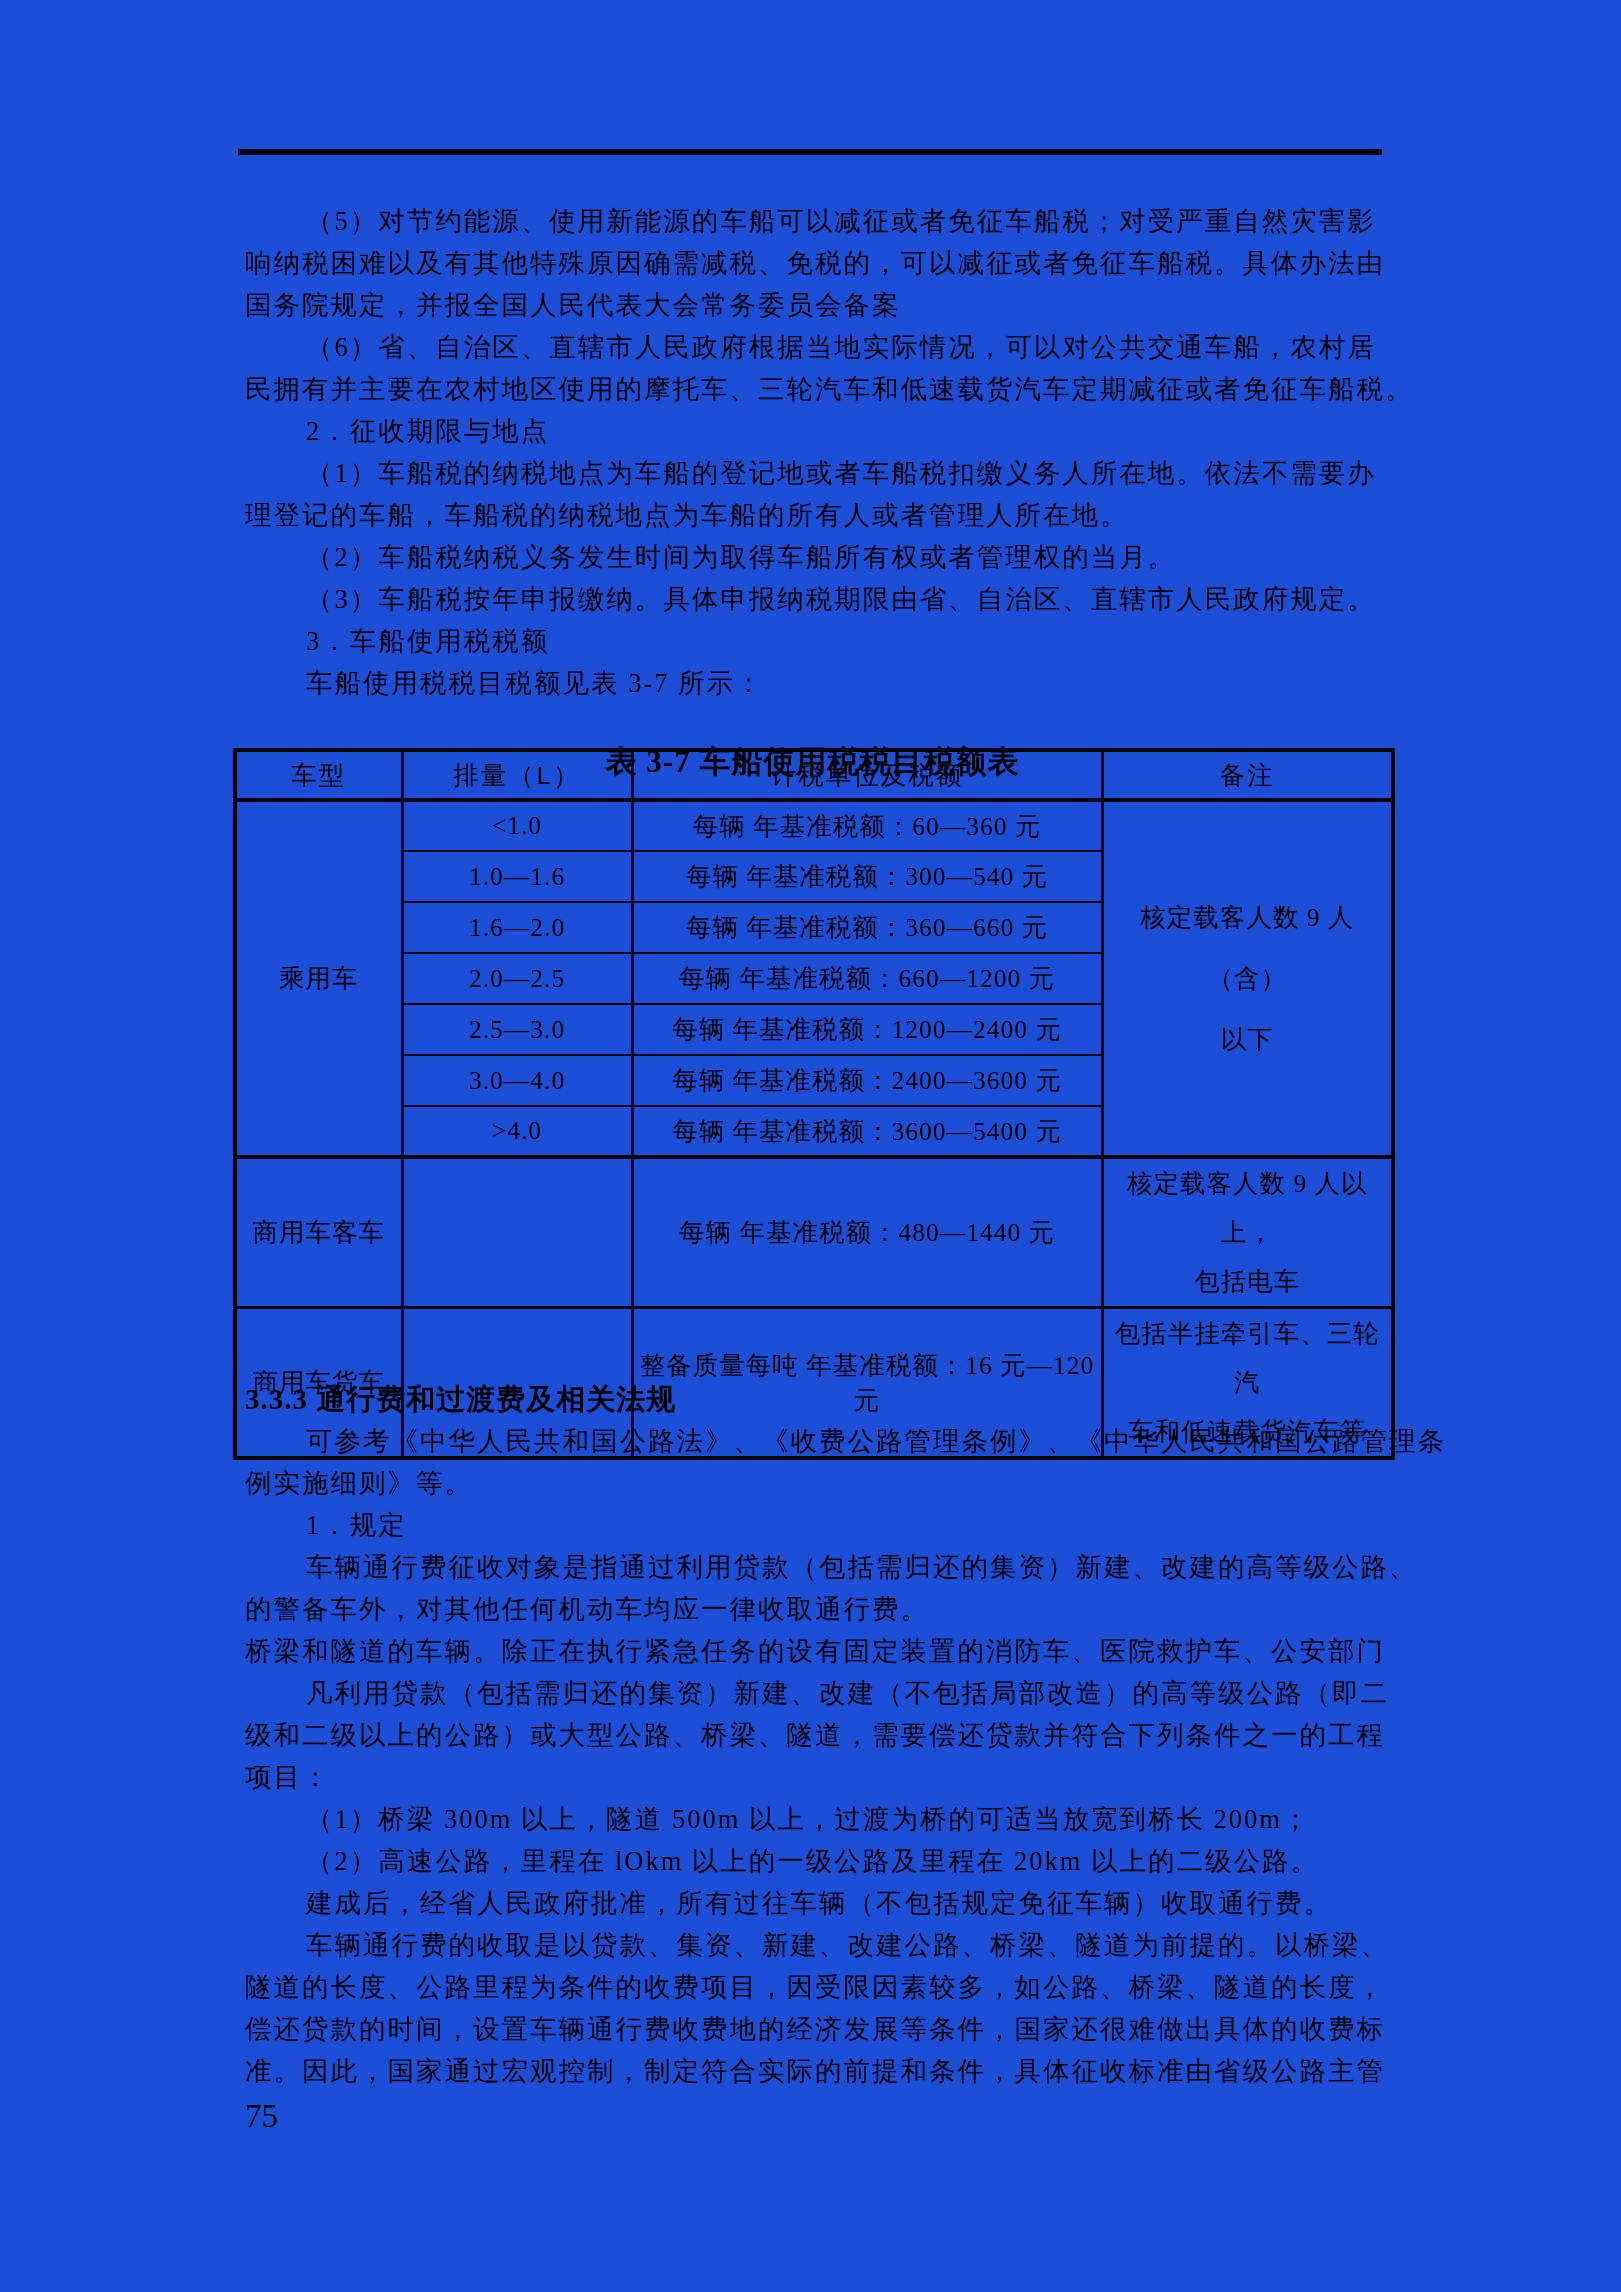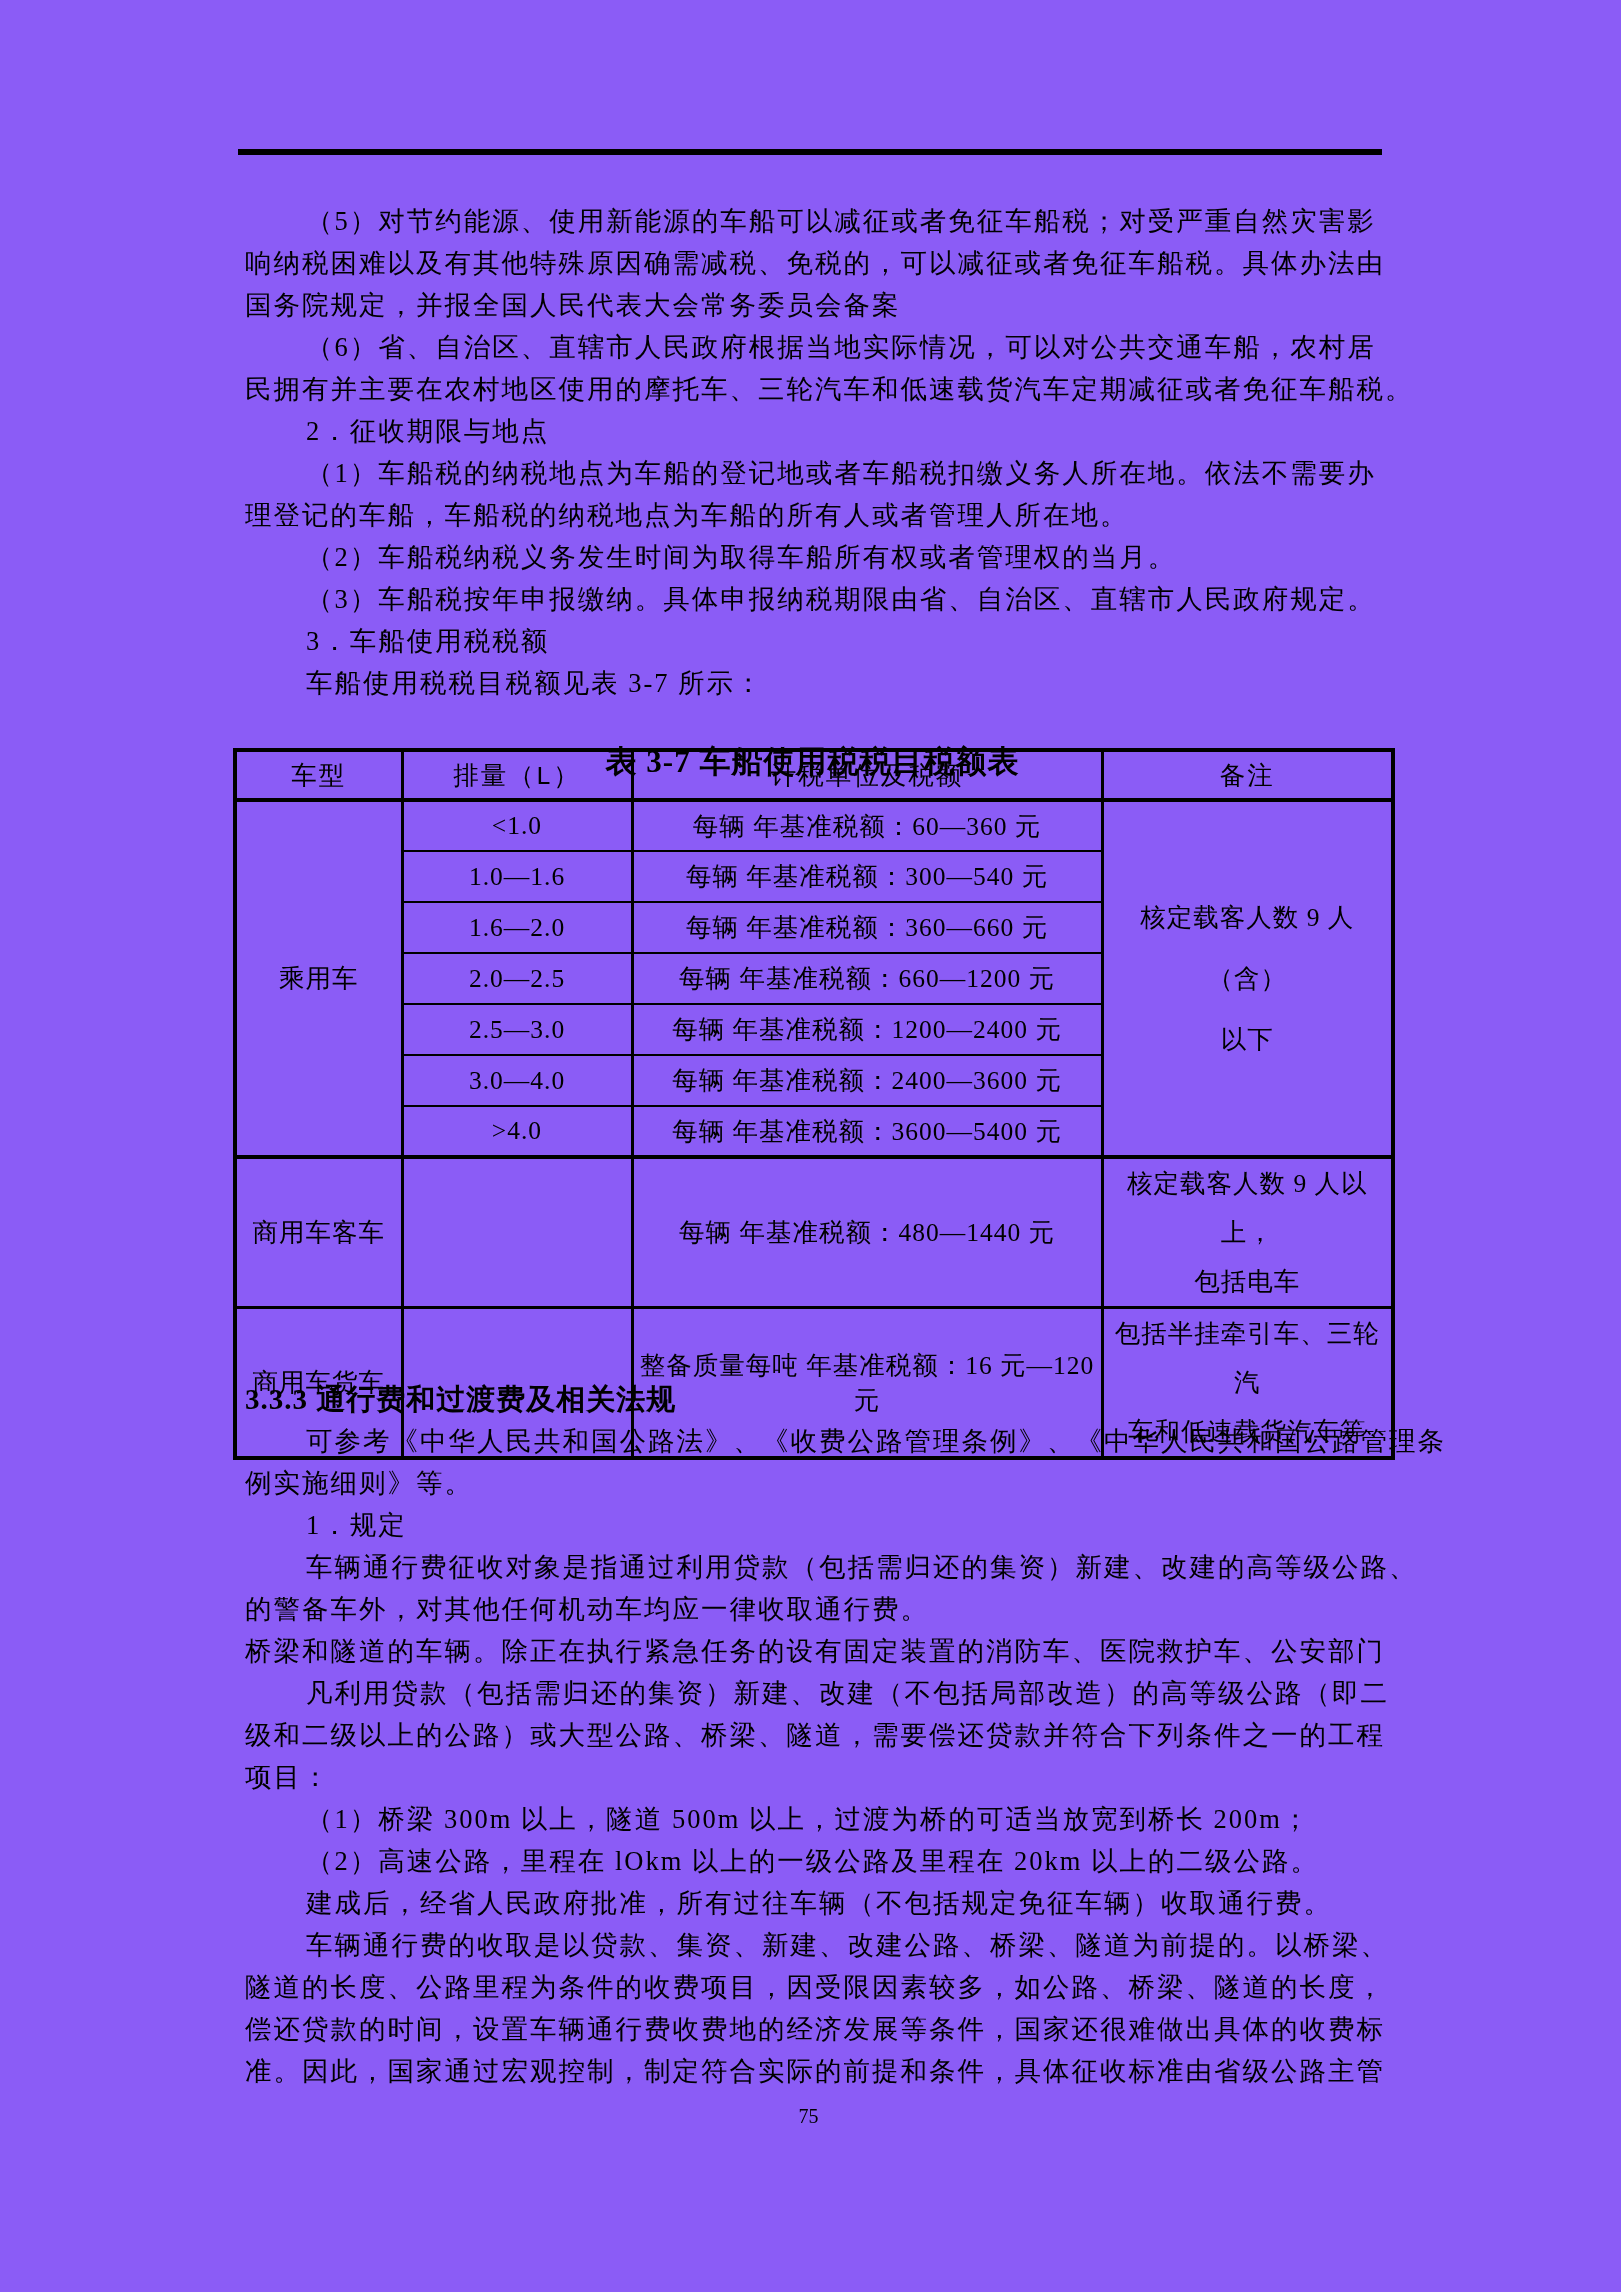--- a/index.html
+++ b/index.html
@@ -1,17 +1,17 @@
 <!DOCTYPE html>
 <html><head>
 <meta charset="utf-8">
 <style>
   html,body { margin:0; padding:0; background:#e8e8e8; }
   .page {
-    position:relative; width:1621px; height:2293px; background:#8b5cf6;
+    position:relative; width:1621px; height:2293px; background:#1d4ed8;
     font-family:"Liberation Serif","DejaVu Serif",serif; color:#000;
     overflow:hidden;
   }
   .top-rule { position:absolute; left:238px; top:149px; width:1144px; height:5.9px; background:#000; }
   .textblock { position:absolute; left:245px; width:1143px; font-size:26.5px; line-height:42px; letter-spacing:2px; }
   .textblock .line { height:42px; white-space:nowrap; }
   .textblock .indent { padding-left:61px; }
   #top-text { top:200px; }
   #bottom-text { top:1378px; }
   .heading-333 { font-weight:bold; font-size:29px; letter-spacing:1px; }
@@ -31,21 +31,21 @@
   }
   .tax-table thead th { border-bottom:4.9px solid #000; letter-spacing:2px; }
   .tax-table tr.hdr { height:50px;font-family:Liberation Mono, monospace; }
   .tax-table tr.r52 { height:51px; }
   .tax-table tr.bus-row { height:100px; }
   .tax-table tr.truck-row { height:98px; }
   .tax-table tr.bus-row td { border-top:4.9px solid #000;margin-left:32px; }
   .tax-table tr.truck-row td { border-top:3.9px solid #000; }
   .note-cell div { line-height:61px; letter-spacing:1px; }
   .note-cell-sm div { line-height:49px; letter-spacing:1px; }
-  .page-number { position:absolute; left:237px; top:2095px; width:1143px; height:42px; text-align:center; font-size:20px; line-height:42px; }
+  .page-number { position:absolute; left:245px; top:2095px; width:1143px; height:42px; text-align:left; font-size:33px; line-height:42px; }
 </style>
 </head>
 <body>
 
 <div class="page">
 
   <div class="top-rule"></div>
 
   <div class="textblock" id="top-text">
     <div class="line indent">（5）对节约能源、使用新能源的车船可以减征或者免征车船税；对受严重自然灾害影</div>

